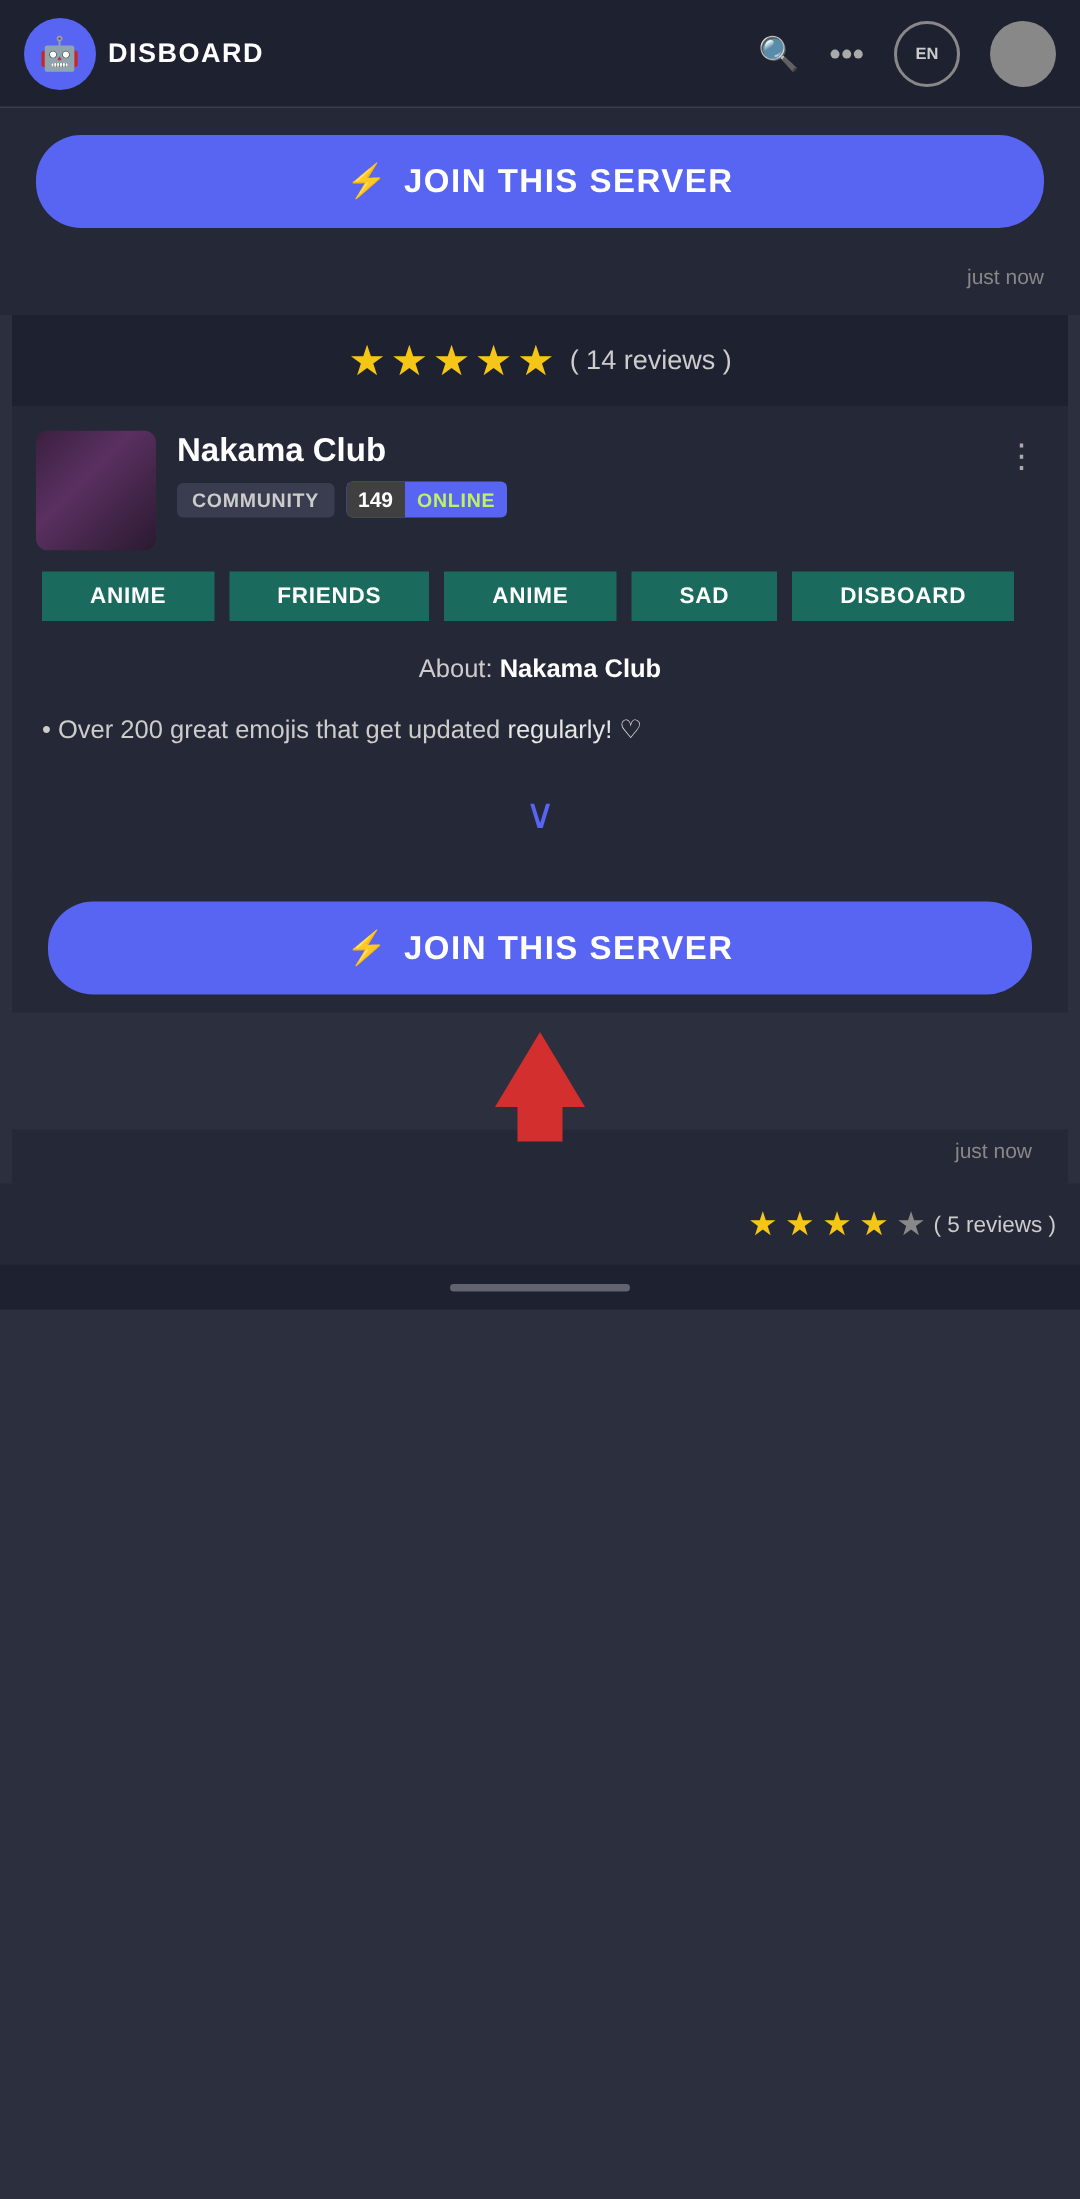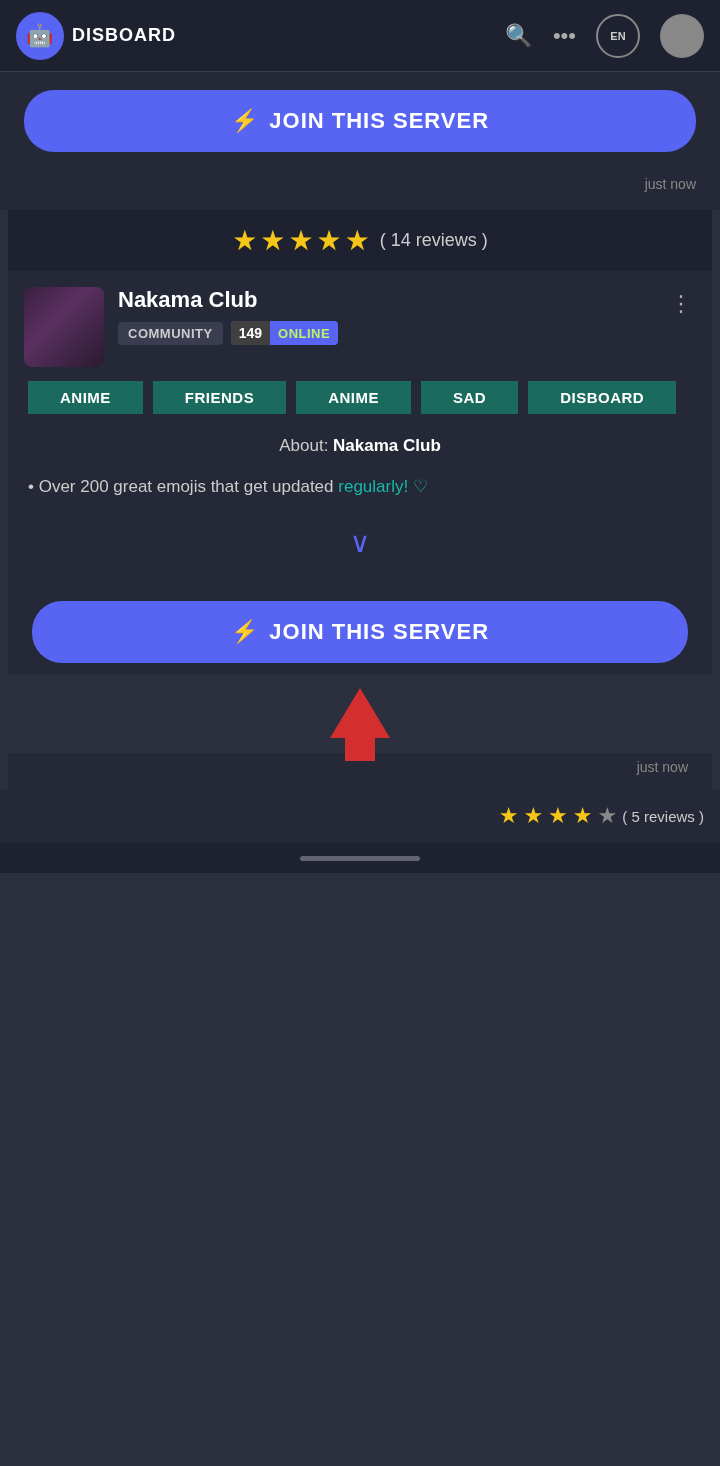--- a/index.html
+++ b/index.html
@@ -248,21 +248,21 @@
       text-align: center;
     }
     .about-label strong {
       color: #fff;
       font-weight: 700;
     }
     .about-body p {
       margin-bottom: 14px;
     }
     .about-body .faded {
-      color: #14b8a6;
+      color: #e5e5e5;
     }
 
     
     .expand-row {
       display: flex;
       justify-content: center;
       padding: 12px 0 8px;
     }
     .chevron-down {
       color: #5865f2;

